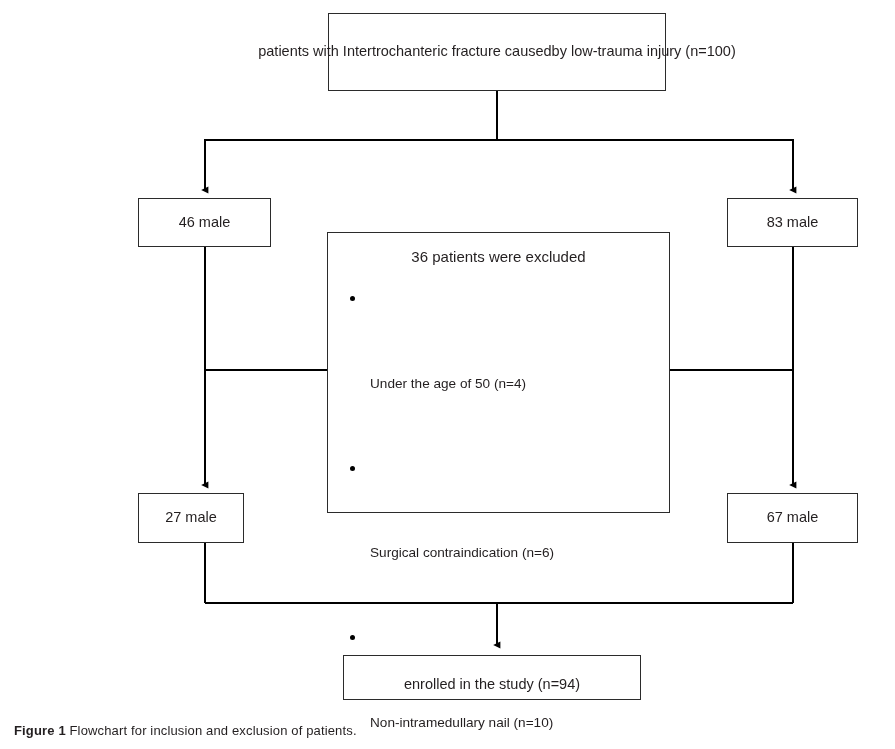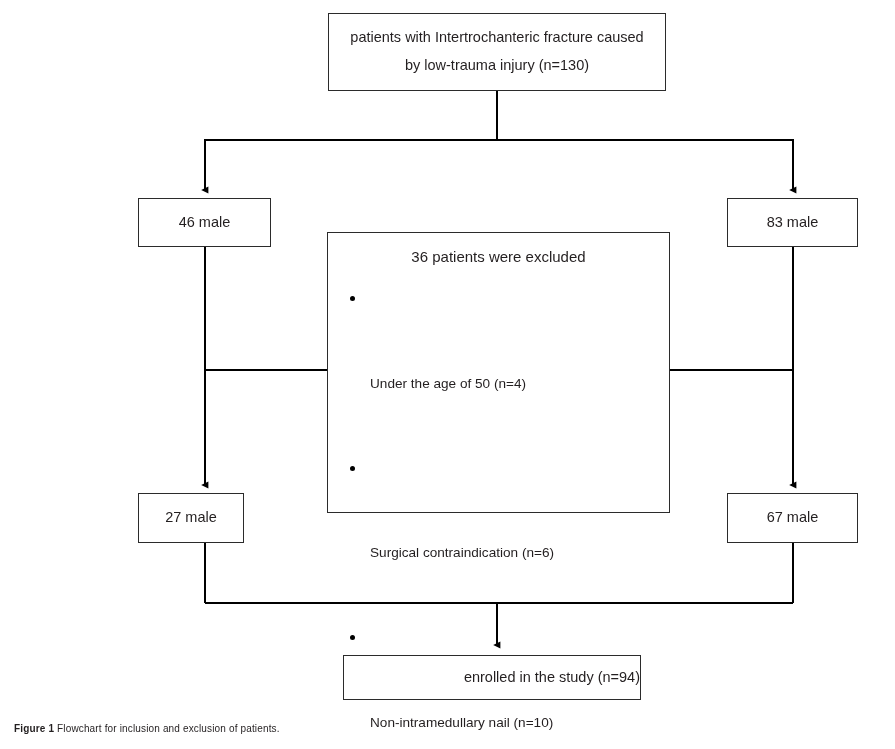--- a/index.html
+++ b/index.html
@@ -24,21 +24,20 @@
     top: 0;
     width: 895px;
     height: 749px;
   }
   .node-box {
     position: absolute;
     box-sizing: border-box;
     border: 1.6px solid #2b2b2b;
     background: #ffffff;
     display: flex;
-    flex-direction: column;
     align-items: center;
     justify-content: center;
     text-align: center;
     font-size: 14.5px;
     line-height: 1.9;
     color: #231f20;
   }
   .node-box .line {
     display: block;
     white-space: nowrap;
@@ -106,21 +105,21 @@
   }
   #exclusion-list li .wrap-line {
     display: block;
   }
 
   
   #figure-caption {
     position: absolute;
     left: 14px;
     top: 722px;
-    font-size: 10px;
+    font-size: 13px;
     color: #231f20;
     line-height: 1.4;
     letter-spacing: 0.15px;
   }
   #figure-caption .caption-label {
     font-weight: bold;
   }
   #figure-caption .caption-text {
     font-weight: normal;
   }
@@ -160,21 +159,21 @@
       <line x1="793" y1="543" x2="793" y2="603"></line>
 
       <line x1="205" y1="603" x2="793" y2="603" stroke-width="2.1"></line>
 
       <line x1="497" y1="603" x2="497" y2="645" marker-end="url(#arrowhead)"></line>
     </g>
   </svg>
 
   <div class="node-box" id="node-source">
     <span class="line">patients with Intertrochanteric fracture caused</span>
-    <span class="line">by low-trauma injury (n=130)</span>
+    <span class="line">by low-trauma injury (n=100)</span>
   </div>
 
   <div class="node-box" id="node-male-total">
     <span class="line">46 male</span>
   </div>
 
   <div class="node-box" id="node-female-total">
     <span class="line">83 male</span>
   </div>
 

